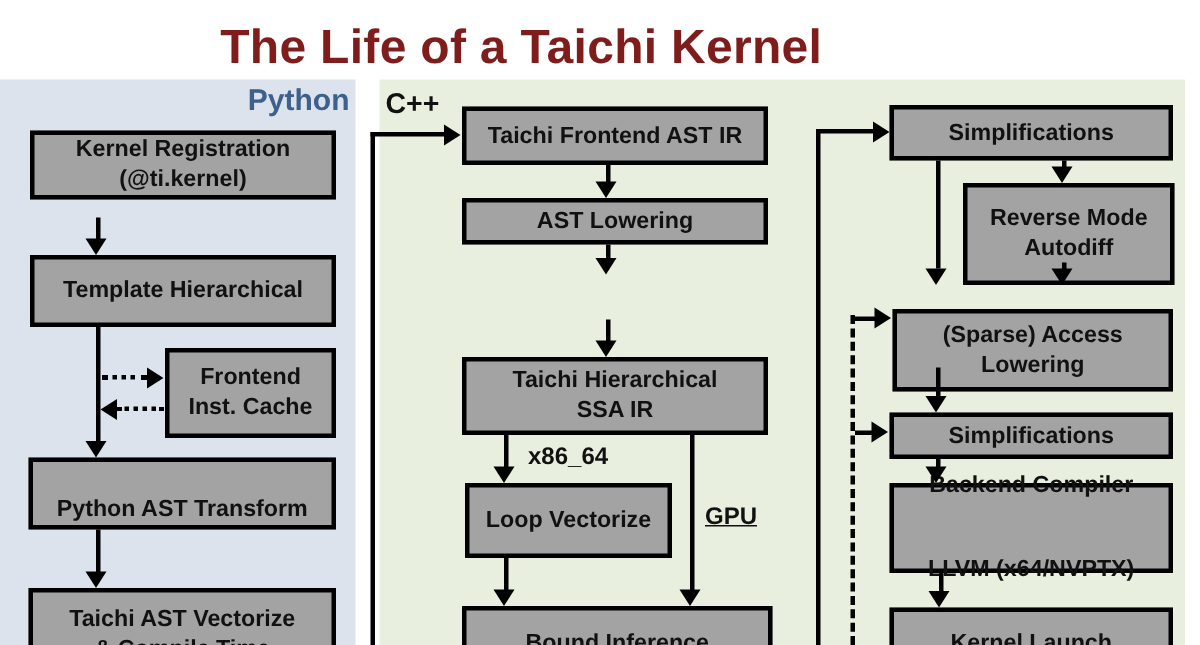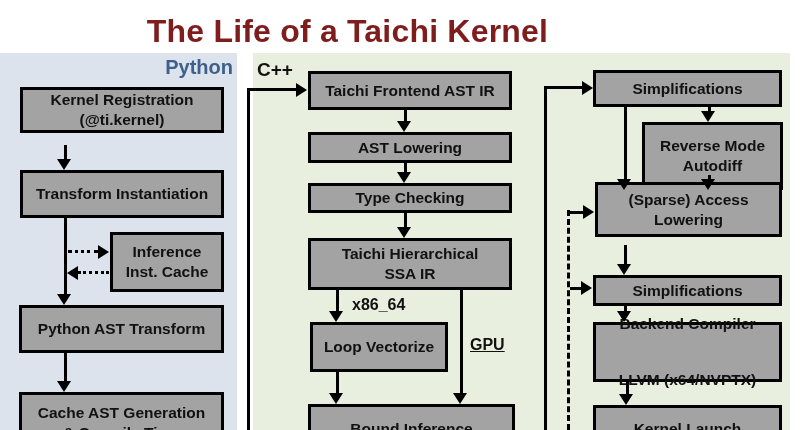--- a/index.html
+++ b/index.html
@@ -49,31 +49,31 @@
   <div class="panel panel-python"></div>
   <div class="panel panel-cpp"></div>
   <div class="panel-label label-python">Python</div>
   <div class="panel-label label-cpp">C++</div>
 
   <div class="node" style="left:20px;top:87px;width:204px;height:46px;">
     <span>Kernel Registration</span>
     <span>(@ti.kernel)</span>
   </div>
   <div class="node" style="left:20px;top:170px;width:204px;height:48px;">
-    <span>Transform Instantiation</span>
+    <span>Template Hierarchical</span>
   </div>
   <div class="node" style="left:110px;top:232px;width:114px;height:60px;">
-    <span>Inference</span>
+    <span>Frontend</span>
     <span>Inst. Cache</span>
   </div>
-  <div class="node" style="left:19px;top:305px;width:205px;height:48px;">
+  <div class="node" style="left:19px;top:305px;width:205px;height:48px;justify-content:flex-end;">
     <span>Python AST Transform</span>
   </div>
   <div class="node" style="left:19px;top:392px;width:205px;height:62px;">
-    <span>Cache AST Generation</span>
+    <span>Taichi AST Vectorize</span>
     <span>&amp; Compile Time</span>
   </div>
 
   <div class="vline" style="left:64px;top:145px;height:16px;"></div>
   <div class="ah-d" style="left:57px;top:159px;"></div>
   <div class="vline" style="left:64px;top:218px;height:77px;"></div>
   <div class="ah-d" style="left:57px;top:294px;"></div>
   <div class="hdots" style="left:68px;top:250px;width:30px;"></div>
   <div class="ah-r" style="left:98px;top:245px;"></div>
   <div class="hdots" style="left:78px;top:271px;width:31px;"></div>
@@ -83,23 +83,20 @@
 
   <div class="vline" style="left:247px;top:88px;height:342px;"></div>
   <div class="hline" style="left:247px;top:88px;width:50px;"></div>
   <div class="ah-r" style="left:296px;top:83px;"></div>
 
   <div class="node" style="left:308px;top:71px;width:204px;height:39px;">
     <span>Taichi Frontend AST IR</span>
   </div>
   <div class="node" style="left:308px;top:132px;width:204px;height:31px;">
     <span>AST Lowering</span>
-  </div>
-  <div class="node" style="left:308px;top:183px;width:204px;height:30px;">
-    <span>Type Checking</span>
   </div>
   <div class="node" style="left:308px;top:238px;width:204px;height:52px;">
     <span>Taichi Hierarchical</span>
     <span>SSA IR</span>
   </div>
   <div class="node" style="left:310px;top:322px;width:138px;height:50px;">
     <span>Loop Vectorize</span>
   </div>
   <div class="node" style="left:308px;top:404px;width:207px;height:50px;">
     <span>Bound Inference</span>
@@ -130,21 +127,21 @@
   <div class="hline" style="left:570px;top:287px;width:12px;"></div>
   <div class="ah-r" style="left:581px;top:281px;"></div>
 
   <div class="node" style="left:593px;top:70px;width:189px;height:37px;">
     <span>Simplifications</span>
   </div>
   <div class="node" style="left:642px;top:122px;width:141px;height:68px;">
     <span>Reverse Mode</span>
     <span>Autodiff</span>
   </div>
-  <div class="node" style="left:595px;top:182px;width:187px;height:55px;">
+  <div class="node" style="left:595px;top:206px;width:187px;height:55px;">
     <span>(Sparse) Access</span>
     <span>Lowering</span>
   </div>
   <div class="node" style="left:593px;top:275px;width:189px;height:31px;">
     <span>Simplifications</span>
   </div>
   <div class="node" style="left:593px;top:322px;width:189px;height:60px;gap:36px;">
     <span>Backend Compiler</span>
     <span>LLVM (x64/NVPTX)</span>
   </div>

